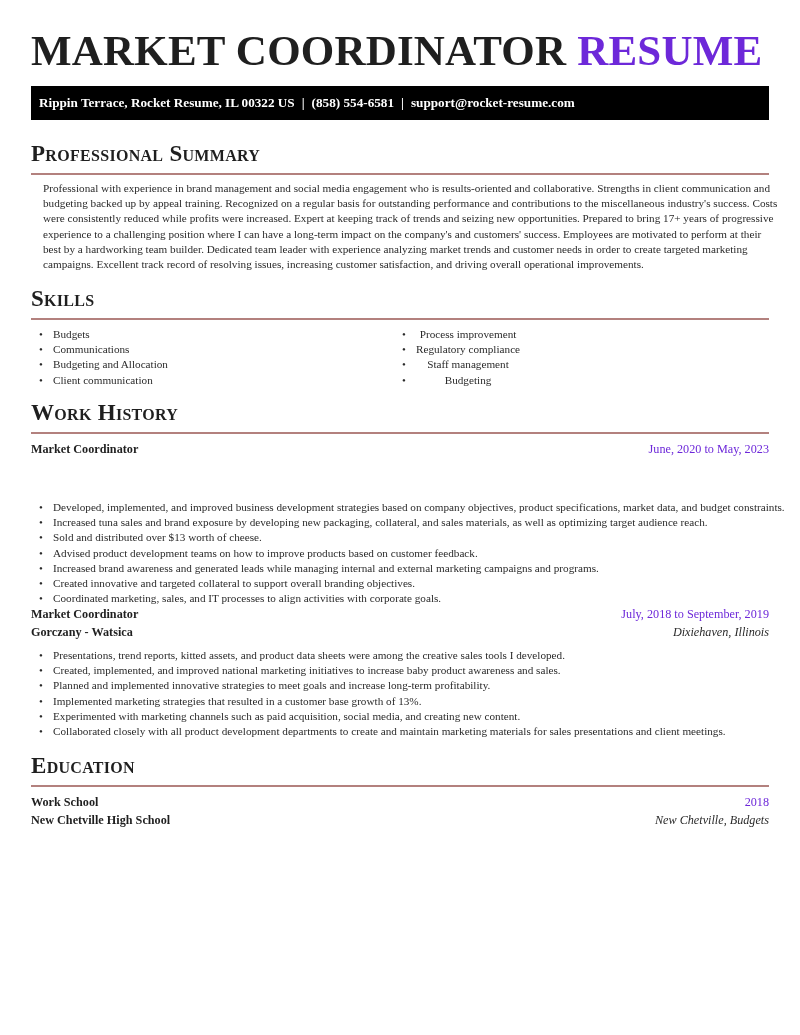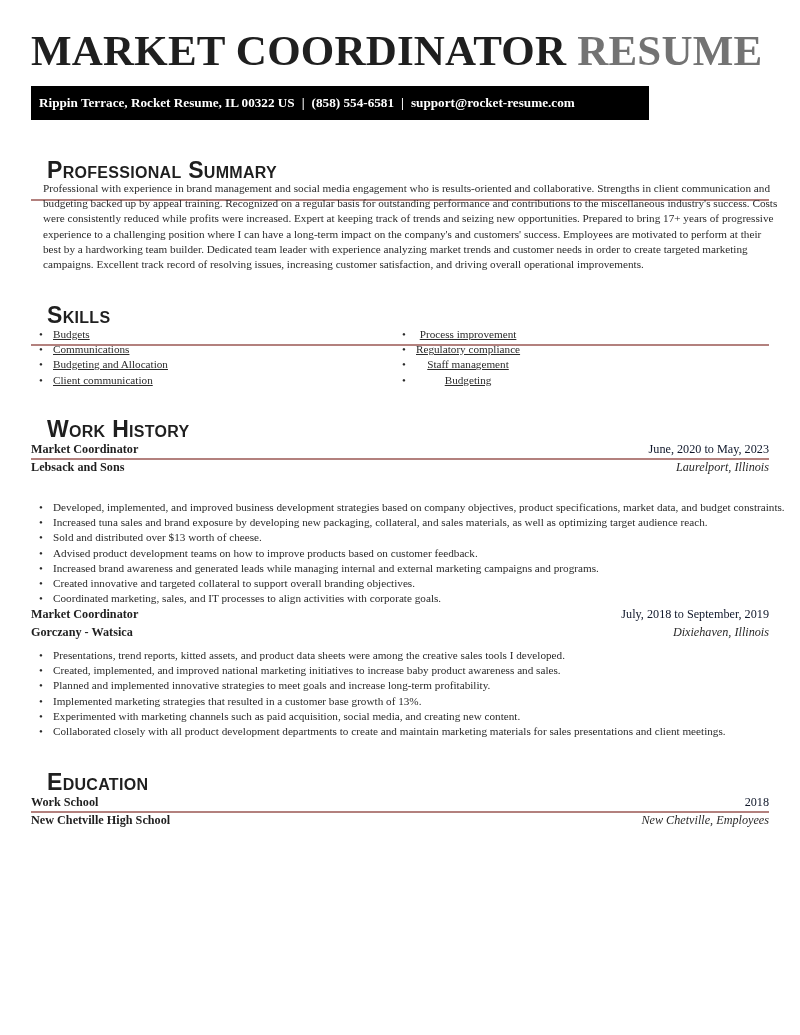--- a/index.html
+++ b/index.html
@@ -27,47 +27,47 @@
       top: 28px;
       left: 0;
       font-family: "Liberation Serif", serif;
       font-weight: bold;
       font-size: 43px;
       line-height: 46px;
       letter-spacing: 0.2px;
       color: #1f1f1f;
       white-space: nowrap;
     }
-    .title .accent { color: #737373; }
+    .title .accent { color: #6d28d9; }
     .contact-bar {
       position: absolute;
       top: 86px;
       left: 0;
-      width: 618px;
+      width: 738px;
       height: 34px;
       background: #000000;
       color: #ffffff;
       box-sizing: border-box;
       padding-left: 8px;
       font-family: "Liberation Serif", serif;
       font-weight: bold;
       font-size: 13.2px;
       line-height: 34px;
       white-space: nowrap;
     }
     .contact-bar .sep { padding: 0 7px; }
 
     .section-head {
       position: absolute;
       left: 0;
       width: 738px;
     }
     .section-head h2 {
-      margin: 16px;
-      font-family: Liberation Sans, sans-serif;
+      margin: 0;
+      font-family: Liberation Serif, serif;
       font-variant: small-caps;
       font-weight: bold;
       font-size: 23px;
       line-height: 26px;
       color: #1f1f1f;
       letter-spacing: 0.3px;
     }
     .section-head .rule {
       height: 2px;
       background: #b3817e;
@@ -104,40 +104,39 @@
       content: "\2022";
       position: absolute;
       left: 8px;
       top: 0;
       font-size: 11px;
     }
 
     .skills-col {
       position: absolute;
       top: 327px;
-      text-decoration: underline;
     }
     .skills-left { left: 0; }
     .skills-right { left: 363px; text-align: center; }
 
     .job-head {
       position: absolute;
       left: 0;
       width: 738px;
       font-family: "Liberation Serif", serif;
       font-size: 12.2px;
       line-height: 18px;
     }
     .job-head .row {
       display: flex;
       justify-content: space-between;
       align-items: baseline;
     }
     .job-head .strong { font-weight: bold; color: #1f1f1f; }
-    .job-head .date { color: #0f172a; }
+    .job-head .date { color: #6d28d9; }
     .job-head .loc { font-style: italic; color: #2a2a2a; }
 
     .job-bullets { position: absolute; left: 0; }
   </style>
 </head>
 <body>
 
 <div class="page">
 
   <h1 class="title">
@@ -174,24 +173,20 @@
 
   <div class="section-head" style="top:400px;">
     <h2>Work History</h2>
     <div class="rule"></div>
   </div>
 
   <div class="job-head" style="top:440px;">
     <div class="row">
       <span class="strong">Market Coordinator</span>
       <span class="date">June, 2020 to May, 2023</span>
-    </div>
-    <div class="row">
-      <span class="strong">Lebsack and Sons</span>
-      <span class="loc">Laurelport, Illinois</span>
     </div>
   </div>
   <ul class="bullets job-bullets" style="top:500px;">
     <li>Developed, implemented, and improved business development strategies based on company objectives, product specifications, market data, and budget constraints.</li>
     <li>Increased tuna sales and brand exposure by developing new packaging, collateral, and sales materials, as well as optimizing target audience reach.</li>
     <li>Sold and distributed over $13 worth of cheese.</li>
     <li>Advised product development teams on how to improve products based on customer feedback.</li>
     <li>Increased brand awareness and generated leads while managing internal and external marketing campaigns and programs.</li>
     <li>Created innovative and targeted collateral to support overall branding objectives.</li>
     <li>Coordinated marketing, sales, and IT processes to align activities with corporate goals.</li>
@@ -221,17 +216,17 @@
     <div class="rule"></div>
   </div>
 
   <div class="job-head" style="top:793px;">
     <div class="row">
       <span class="strong">Work School</span>
       <span class="date">2018</span>
     </div>
     <div class="row">
       <span class="strong">New Chetville High School</span>
-      <span class="loc">New Chetville, Employees</span>
+      <span class="loc">New Chetville, Budgets</span>
     </div>
   </div>
 
 </div>
 
 </body></html>

